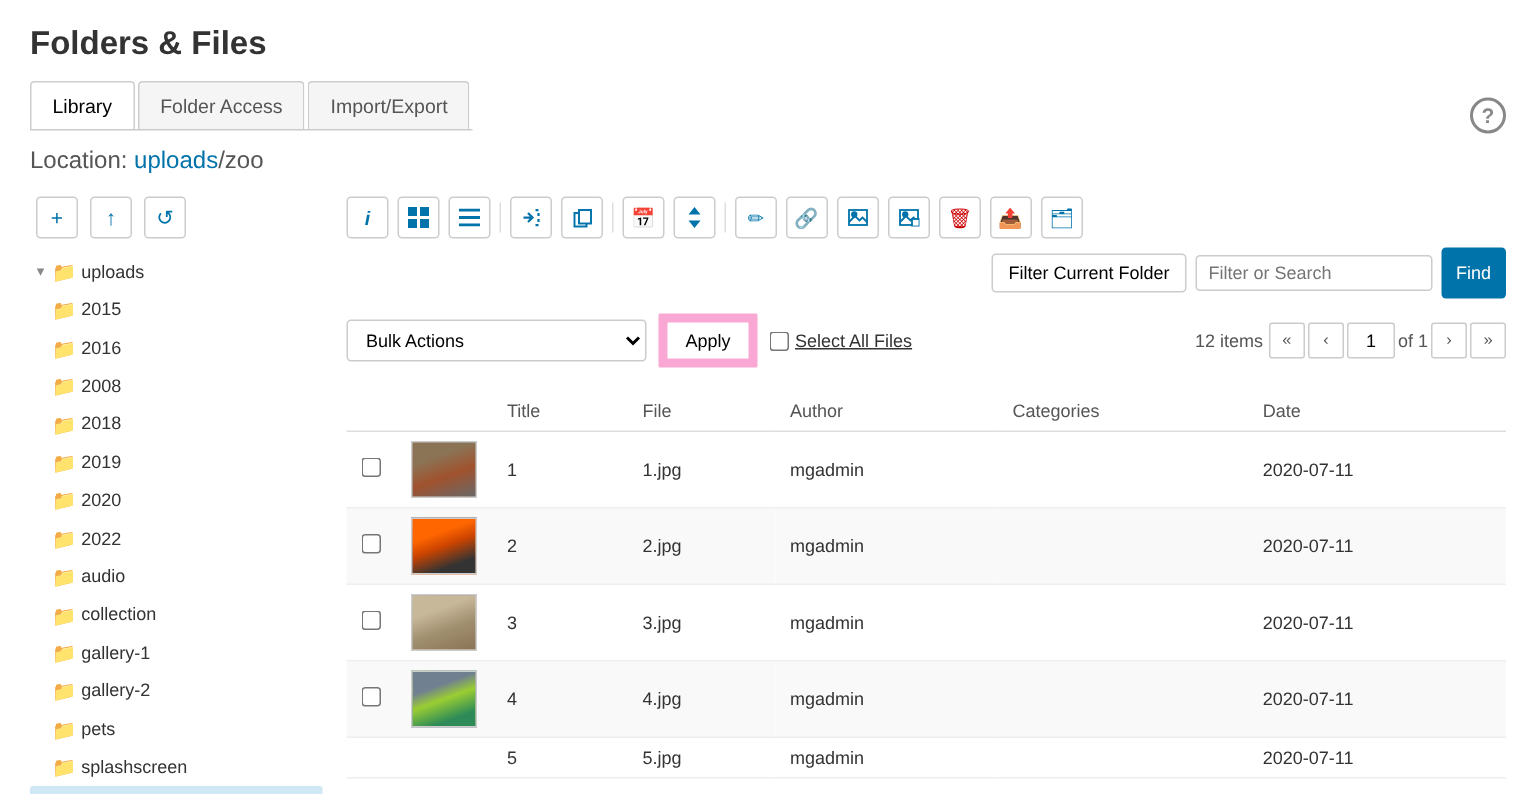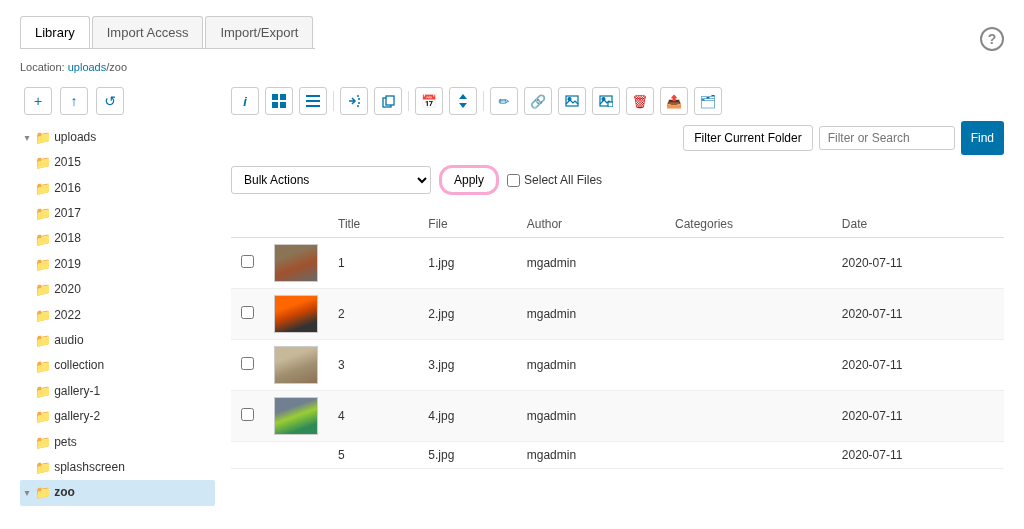--- a/index.html
+++ b/index.html
@@ -4,21 +4,21 @@
   <style>
     * { box-sizing: border-box; margin: 0; padding: 0; }
     body { font-family: -apple-system, BlinkMacSystemFont, "Segoe UI", Arial, sans-serif; font-size: 13px; background: #f1f1f1; color: #333; }
     .page-wrapper { background: #fff; width: 1024px; min-height: 529px; padding: 16px 20px; }
     .page-title { font-size: 22px; font-weight: 600; margin-bottom: 12px; }
     .tabs { display: flex; gap: 0; border-bottom: 1px solid #ccc; margin-bottom: 12px; }
     .tab { padding: 8px 14px; border: 1px solid #ccc; border-bottom: none; background: #f5f5f5; cursor: pointer; font-size: 13px; margin-right: 2px; border-radius: 3px 3px 0 0; color: #555; }
     .tab.active { background: #fff; border-bottom-color: #fff; color: #000; font-weight: 500; }
     .help-icon { margin-left: auto; width: 24px; height: 24px; border: 2px solid #888; border-radius: 50%; display: flex; align-items: center; justify-content: center; font-weight: bold; font-size: 14px; color: #888; cursor: pointer; }
     .tabs-row { display: flex; align-items: center; }
-    .location-bar { font-size: 11px; margin-bottom: 14px; color: #555; }
+    .location-bar { font-size: 16px; margin-bottom: 14px; color: #555; }
     .location-bar a { color: #0073aa; text-decoration: none; }
     .main-content { display: flex; gap: 16px; }
     .sidebar { width: 195px; flex-shrink: 0; }
     .sidebar-actions { display: flex; gap: 8px; margin-bottom: 10px; padding-left: 4px; }
     .sidebar-btn { width: 28px; height: 28px; border: 1px solid #ccc; background: #fff; border-radius: 3px; cursor: pointer; display: flex; align-items: center; justify-content: center; color: #0073aa; font-size: 14px; }
     .tree { font-size: 12px; line-height: 1.8; }
     .tree ul { list-style: none; padding-left: 0; }
     .tree li { padding-left: 0; }
     .tree-item { display: flex; align-items: center; gap: 3px; padding: 1px 2px; cursor: pointer; border-radius: 2px; }
     .tree-item.selected { background: #d0e8f5; }
@@ -26,26 +26,26 @@
     .tree-item .folder-name { color: #333; }
     .tree-item.selected .folder-name { font-weight: 600; }
     .toggle { width: 10px; text-align: center; font-size: 10px; color: #888; cursor: pointer; }
     .sub-tree { padding-left: 16px; }
     .content-area { flex: 1; }
     .toolbar { display: flex; align-items: center; gap: 6px; margin-bottom: 10px; flex-wrap: wrap; }
     .toolbar-btn { width: 28px; height: 28px; border: 1px solid #ccc; background: #fff; border-radius: 3px; cursor: pointer; display: flex; align-items: center; justify-content: center; color: #0073aa; font-size: 13px; }
     .toolbar-separator { width: 1px; height: 20px; background: #ddd; }
     .filter-section { display: flex; align-items: center; gap: 6px; margin-left: auto; }
     .filter-btn { padding: 5px 10px; border: 1px solid #ccc; background: #fff; border-radius: 3px; cursor: pointer; font-size: 12px; white-space: nowrap; }
-    .filter-input { padding: 4px 8px; border: 1px solid #ccc; border-radius: 3px; font-size: 12px; width: 136px; }
+    .filter-input { padding: 4px 8px; border: 1px solid #ccc; border-radius: 3px; font-size: 12px; width: 158px; }
     .find-btn { padding: 10px 10px; background: #0073aa; color: #fff; border: none; border-radius: 3px; cursor: pointer; font-size: 12px; }
     .bulk-row { display: flex; align-items: center; gap: 8px; margin-bottom: 16px; }
     .bulk-select { padding: 5px 8px; border: 1px solid #ccc; border-radius: 3px; font-size: 12px; width: 200px; background: #fff; }
-    .apply-btn { padding: 5px 12px; border: 3px solid #f9a8d4; background: #fff; border-radius: 13px; cursor: pointer; font-size: 12px; }
-    .select-all { display: flex; align-items: center; gap: 4px; font-size: 12px; cursor: pointer; }
+    .apply-btn { padding: 5px 12px; border: 6px solid #f9a8d4; background: #fff; border-radius: 1px; cursor: pointer; font-size: 12px; }
+    .select-all { display: flex; align-items: center; gap: 4px; font-size: 12px; cursor: pointer; text-decoration: underline; }
     .items-info { margin-left: auto; font-size: 12px; color: #555; display: flex; align-items: center; gap: 4px; }
     .page-nav { display: flex; align-items: center; gap: 2px; }
     .page-nav-btn { width: 24px; height: 24px; border: 1px solid #ccc; background: #fff; border-radius: 2px; cursor: pointer; display: flex; align-items: center; justify-content: center; font-size: 11px; color: #555; }
     .page-input { width: 32px; height: 24px; border: 1px solid #ccc; border-radius: 2px; text-align: center; font-size: 12px; }
     .of-pages { font-size: 12px; color: #555; }
     .file-table { width: 100%; border-collapse: collapse; }
     .file-table thead th { text-align: left; padding: 6px 10px; border-bottom: 1px solid #ddd; font-weight: 500; color: #555; font-size: 12px; }
     .file-table tbody tr { border-bottom: 1px solid #eee; }
     .file-table tbody tr:nth-child(even) { background: #f9f9f9; }
     .file-table td { padding: 6px 10px; vertical-align: middle; font-size: 12px; }
@@ -56,25 +56,26 @@
     .thumb2 { background: linear-gradient(160deg, #708090 20%, #2f4f4f 60%, #696969 100%); }
     .thumb3 { background: linear-gradient(160deg, #ff6600 30%, #cc4400 50%, #333 80%); }
     .thumb4 { background: linear-gradient(160deg, #c8b89a 30%, #a09070 60%, #8B7355 100%); }
     .thumb5 { background: linear-gradient(160deg, #708090 30%, #9acd32 50%, #2e8b57 80%); }
   </style>
 </head>
 <body>
 
 <div class="page-wrapper">
 
+  <h1 class="page-title">Folders &amp; Files</h1>
 
   <div class="tabs-row">
     <div class="tabs">
       <div class="tab active">Library</div>
-      <div class="tab">Import Access</div>
+      <div class="tab">Folder Access</div>
       <div class="tab">Import/Export</div>
     </div>
     <div style="flex:1"></div>
     <div class="help-icon">?</div>
   </div>
 
   <div class="location-bar">
     <span>Location: </span><a href="#">uploads</a><span>/zoo</span>
   </div>
 
@@ -106,21 +107,21 @@
                   <div class="tree-item">
                     <span class="toggle"></span>
                     <span class="folder-icon">📁</span>
                     <span class="folder-name">2016</span>
                   </div>
                 </li>
               <li>
                   <div class="tree-item">
                     <span class="toggle"></span>
                     <span class="folder-icon">📁</span>
-                    <span class="folder-name">2017</span>
+                    <span class="folder-name">2008</span>
                   </div>
                 </li>
               <li>
                   <div class="tree-item">
                     <span class="toggle"></span>
                     <span class="folder-icon">📁</span>
                     <span class="folder-name">2018</span>
                   </div>
                 </li>
               <li>
@@ -271,20 +272,31 @@
 
       <div class="bulk-row">
         <select class="bulk-select">
           <option>Bulk Actions</option>
         </select>
         <button class="apply-btn">Apply</button>
         <label class="select-all">
           <input type="checkbox" style="">
           <span>Select All Files</span>
         </label>
+        <div class="items-info">
+          <span>12 items</span>
+          <div class="page-nav">
+            <button class="page-nav-btn">«</button>
+            <button class="page-nav-btn">‹</button>
+            <input class="page-input" type="text" value="1" style="">
+            <span class="of-pages">of <span>1</span></span>
+            <button class="page-nav-btn">›</button>
+            <button class="page-nav-btn">»</button>
+          </div>
+        </div>
       </div>
 
       <table class="file-table">
         <thead>
           <tr>
             <th style="width:24px;"></th>
             <th style="width:54px;"></th>
             <th>Title</th>
             <th>File</th>
             <th>Author</th>

